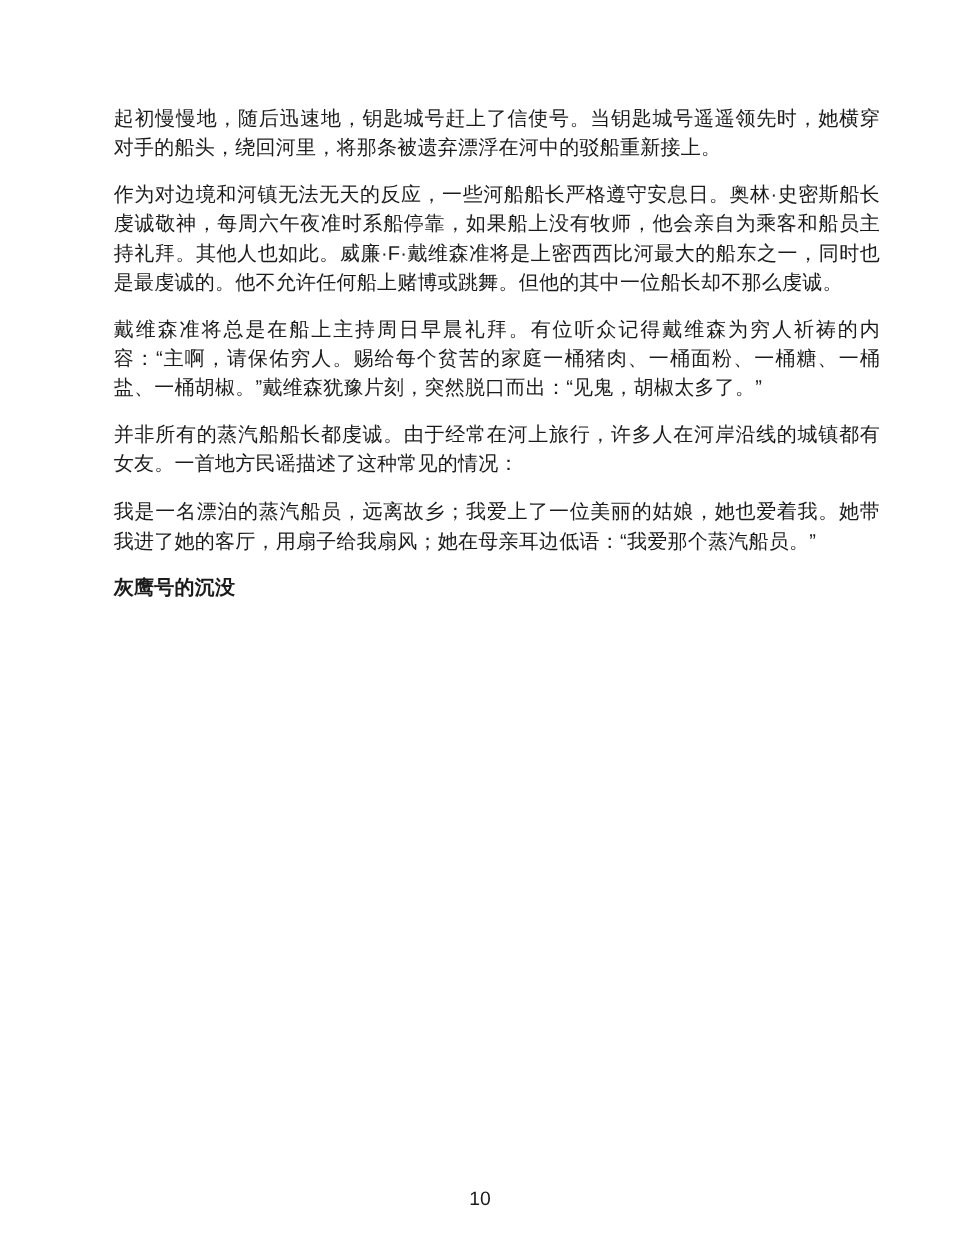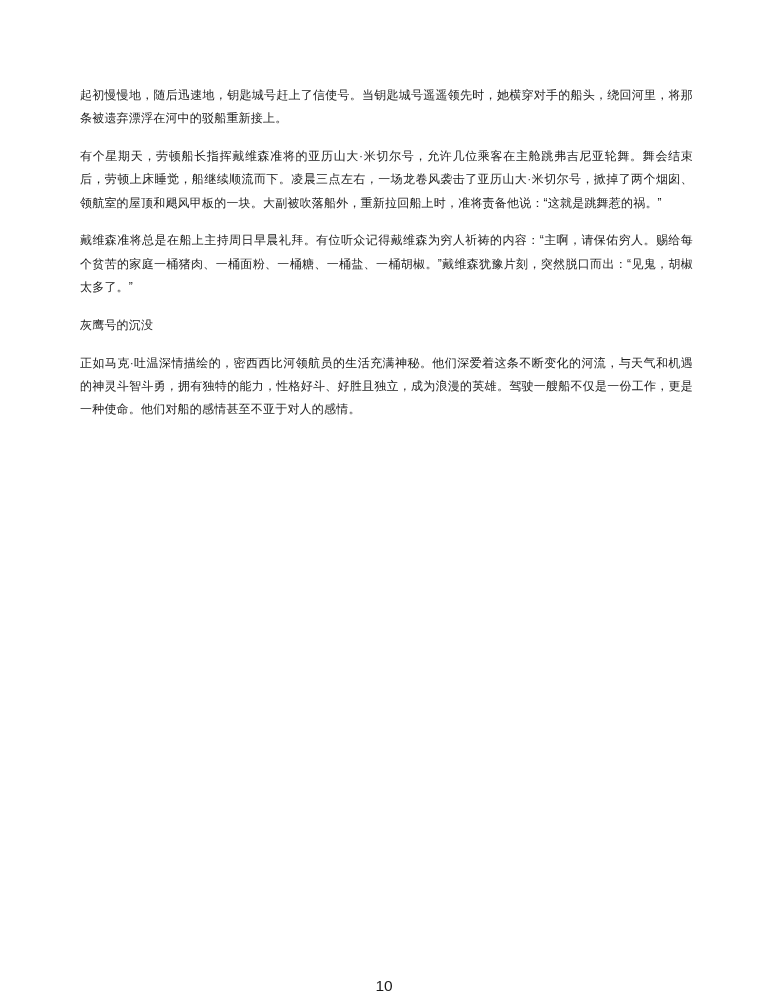--- a/index.html
+++ b/index.html
@@ -16,51 +16,52 @@
     color: #1b1b1b;
   }
   .page {
     width: 768px;
     height: 1000px;
     background: #ffffff;
     position: relative;
   }
   .content {
     position: absolute;
-    left: 80px;
+    left: 91px;
     top: 84px;
     width: 613px;
-    font-size: 12px;
+    font-size: 16px;
     line-height: 23.3px;
     text-align: justify;
     letter-spacing: 0.2px;
   }
   .content p {
     margin: 0 0 14.5px 0;
     padding: 0;
   }
   .content p.heading {
-    font-weight: normal;
+    font-weight: bold;
     margin: 0 0 14.5px 0;
   }
   .page-number {
     position: absolute;
     left: 0;
-    top: 977px;
+    top: 951px;
     width: 768px;
     text-align: center;
     font-size: 15.5px;
     color: #1b1b1b;
   }
 </style>
 </head>
 <body>
 
 <div class="page">
   <div class="content">
     <p>起初慢慢地，随后迅速地，钥匙城号赶上了信使号。当钥匙城号遥遥领先时，她横穿对手的船头，绕回河里，将那条被遗弃漂浮在河中的驳船重新接上。</p>
-    <p>有个星期天，劳顿船长指挥戴维森准将的亚历山大·米切尔号，允许几位乘客在主舱跳弗吉尼亚轮舞。舞会结束后，劳顿上床睡觉，船继续顺流而下。凌晨三点左右，一场龙卷风袭击了亚历山大·米切尔号，掀掉了两个烟囱、领航室的屋顶和飓风甲板的一块。大副被吹落船外，重新拉回船上时，准将责备他说：“这就是跳舞惹的祸。”</p>
+    <p>作为对边境和河镇无法无天的反应，一些河船船长严格遵守安息日。奥林·史密斯船长虔诚敬神，每周六午夜准时系船停靠，如果船上没有牧师，他会亲自为乘客和船员主持礼拜。其他人也如此。威廉·F·戴维森准将是上密西西比河最大的船东之一，同时也是最虔诚的。他不允许任何船上赌博或跳舞。但他的其中一位船长却不那么虔诚。</p>
     <p>戴维森准将总是在船上主持周日早晨礼拜。有位听众记得戴维森为穷人祈祷的内容：“主啊，请保佑穷人。赐给每个贫苦的家庭一桶猪肉、一桶面粉、一桶糖、一桶盐、一桶胡椒。”戴维森犹豫片刻，突然脱口而出：“见鬼，胡椒太多了。”</p>
+    <p>并非所有的蒸汽船船长都虔诚。由于经常在河上旅行，许多人在河岸沿线的城镇都有女友。一首地方民谣描述了这种常见的情况：</p>
+    <p>我是一名漂泊的蒸汽船员，远离故乡；我爱上了一位美丽的姑娘，她也爱着我。她带我进了她的客厅，用扇子给我扇风；她在母亲耳边低语：“我爱那个蒸汽船员。”</p>
     <p class="heading">灰鹰号的沉没</p>
-    <p>正如马克·吐温深情描绘的，密西西比河领航员的生活充满神秘。他们深爱着这条不断变化的河流，与天气和机遇的神灵斗智斗勇，拥有独特的能力，性格好斗、好胜且独立，成为浪漫的英雄。驾驶一艘船不仅是一份工作，更是一种使命。他们对船的感情甚至不亚于对人的感情。</p>
   </div>
   <div class="page-number">10</div>
 </div>
 
 </body></html>

